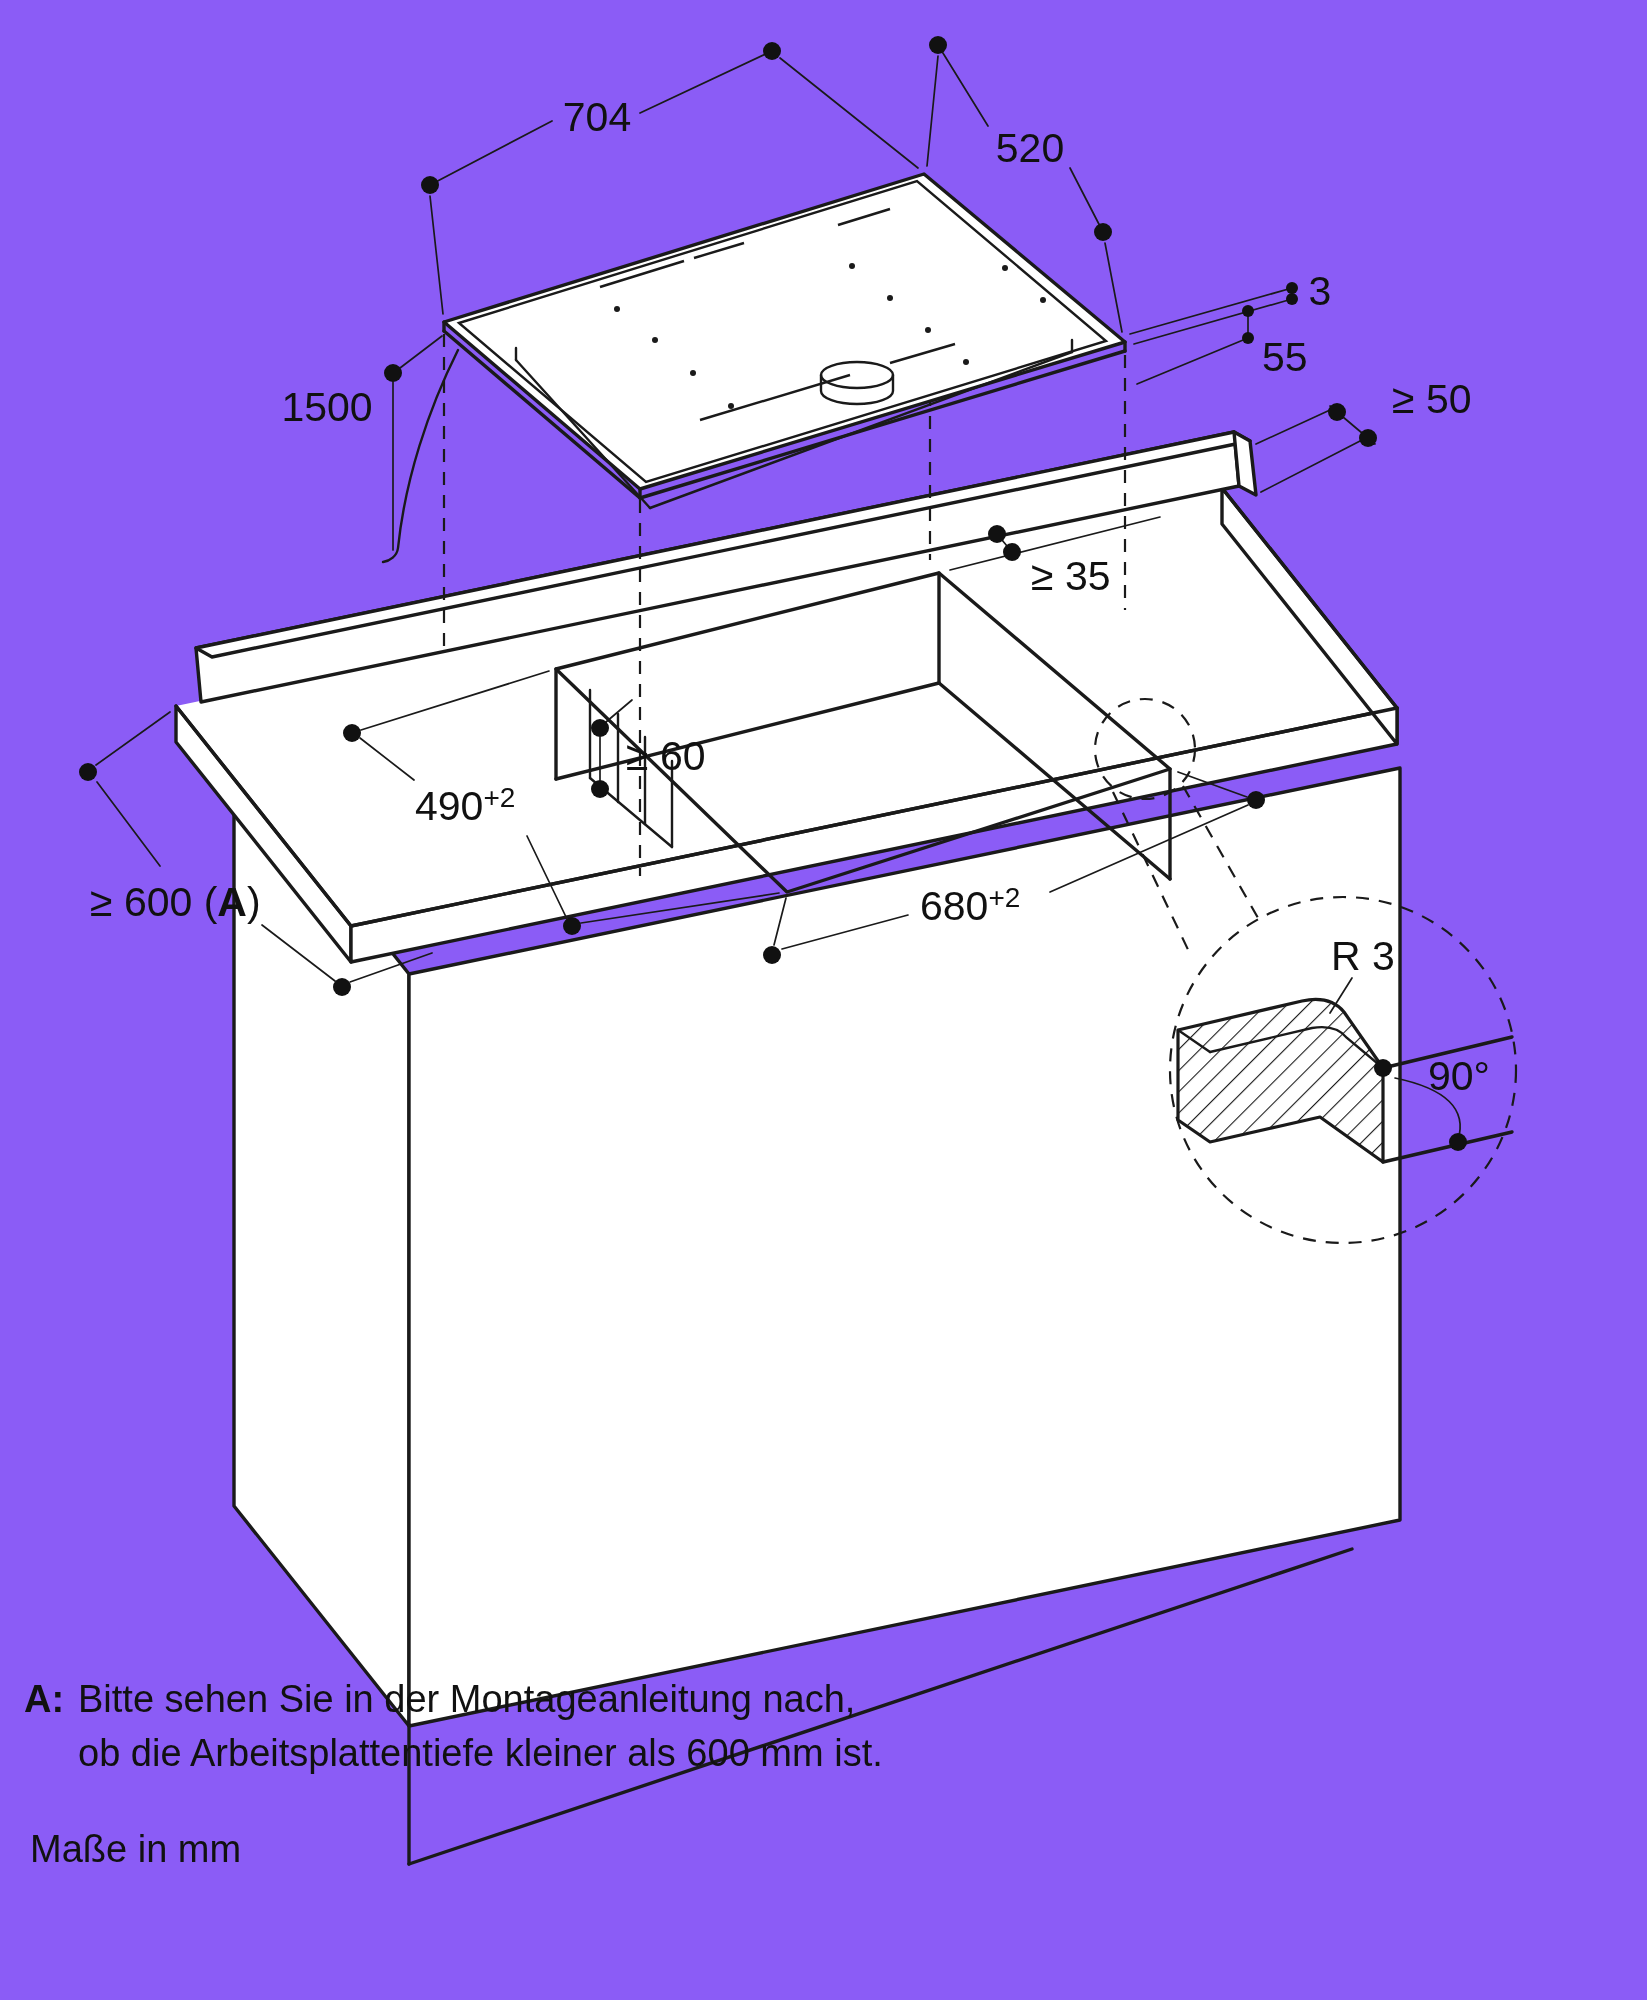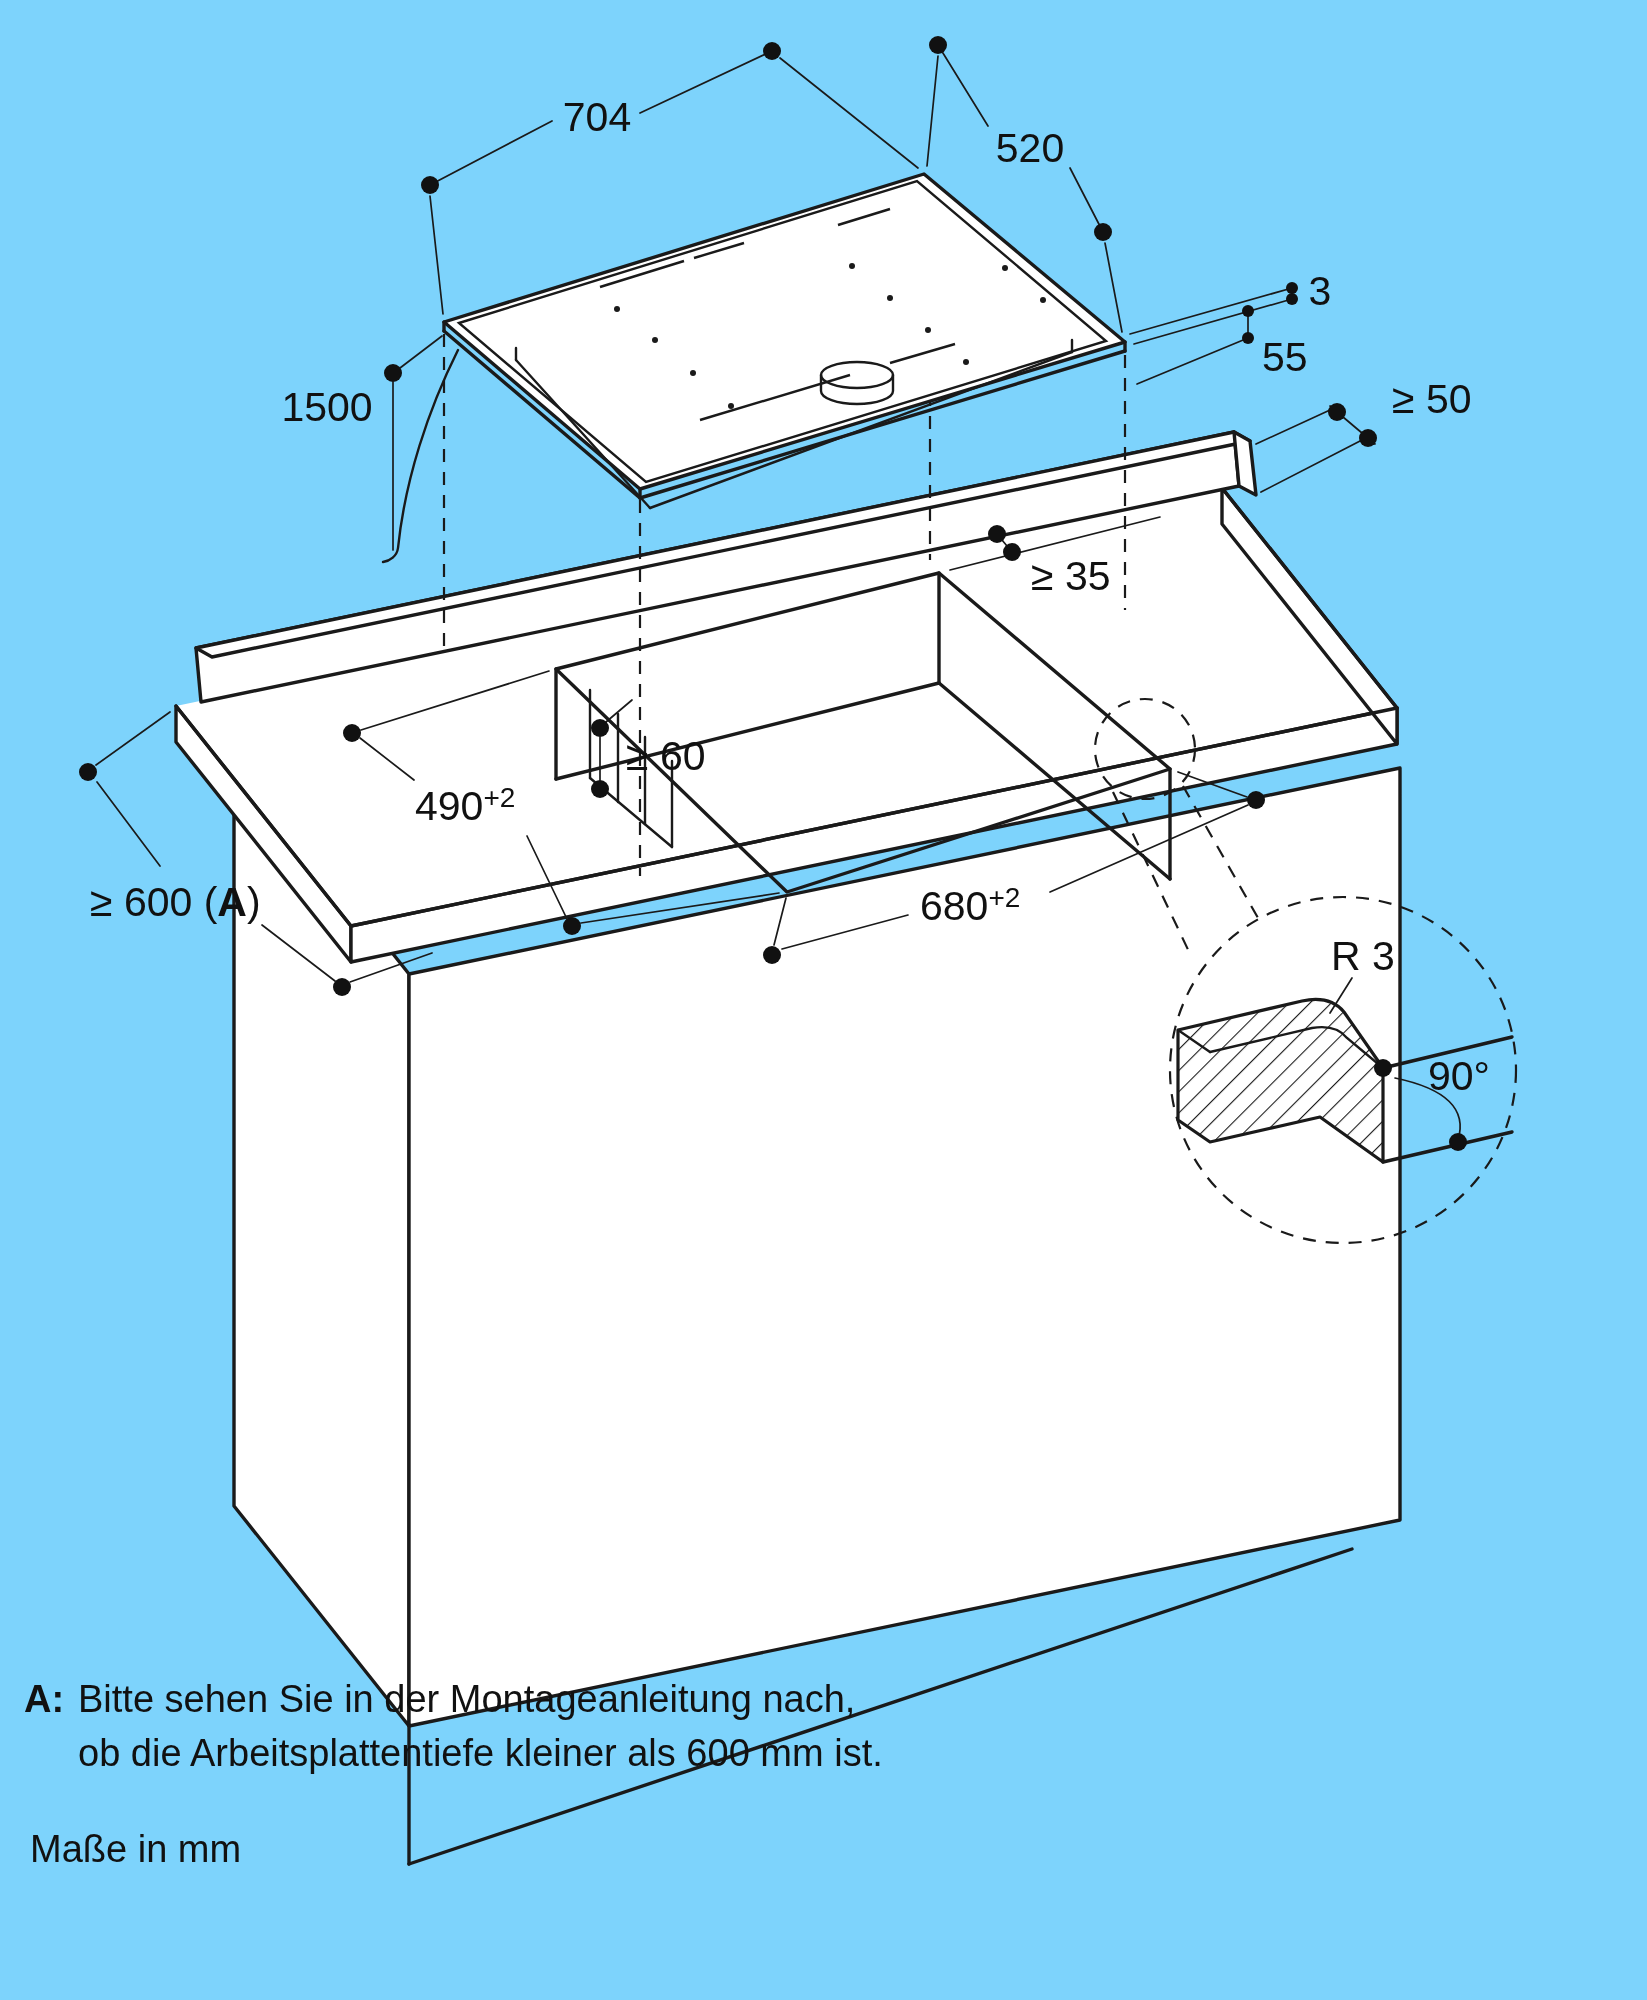--- a/index.html
+++ b/index.html
@@ -1,16 +1,16 @@
 <!DOCTYPE html>
 <html><head>
 <meta charset="utf-8">
 <style>
   html,body{margin:0;padding:0;background:#ffffff;}
-  .page{position:relative;width:1647px;height:2000px;background:#7dd3fc;overflow:hidden;
+  .page{position:relative;width:1647px;height:2000px;background:#8b5cf6;overflow:hidden;
         font-family:"Liberation Sans", sans-serif;}
   svg{position:absolute;left:0;top:0;}
   svg text{fill:#111111;font-family:"Liberation Sans", sans-serif;}
   .dimlabel{font-size:41px;}
   .suplabel{font-size:28px;}
   .note{font-size:38px;}
   .mainline{stroke:#1a1a1a;stroke-width:3.4;fill:none;stroke-linecap:round;stroke-linejoin:round;}
   .midline{stroke:#1a1a1a;stroke-width:2.4;fill:none;stroke-linecap:round;}
   .thin{stroke:#1a1a1a;stroke-width:1.7;fill:none;stroke-linecap:round;}
   .dash{stroke:#1a1a1a;stroke-width:2.2;fill:none;stroke-dasharray:13 10;stroke-linecap:butt;}

